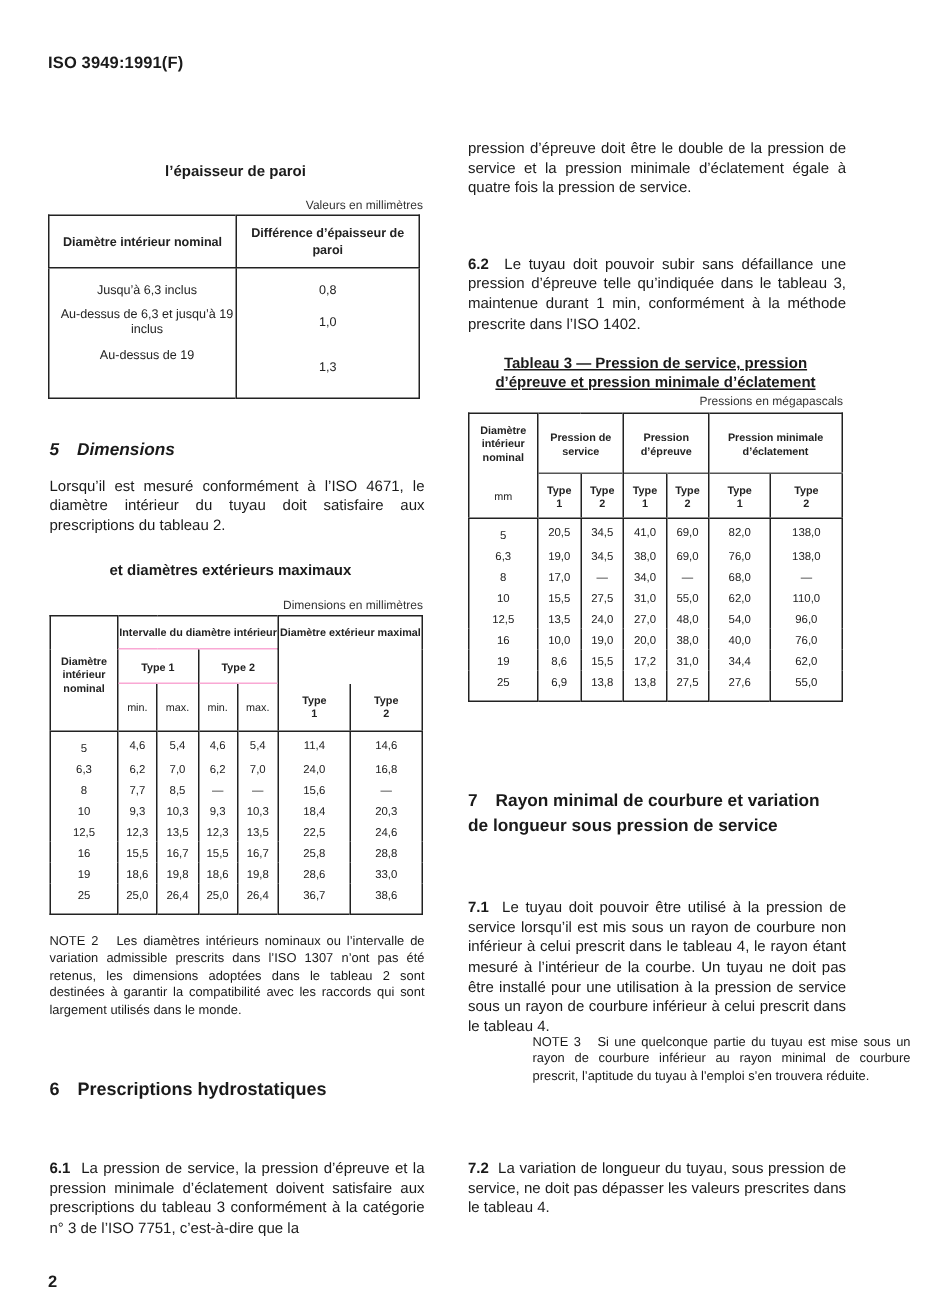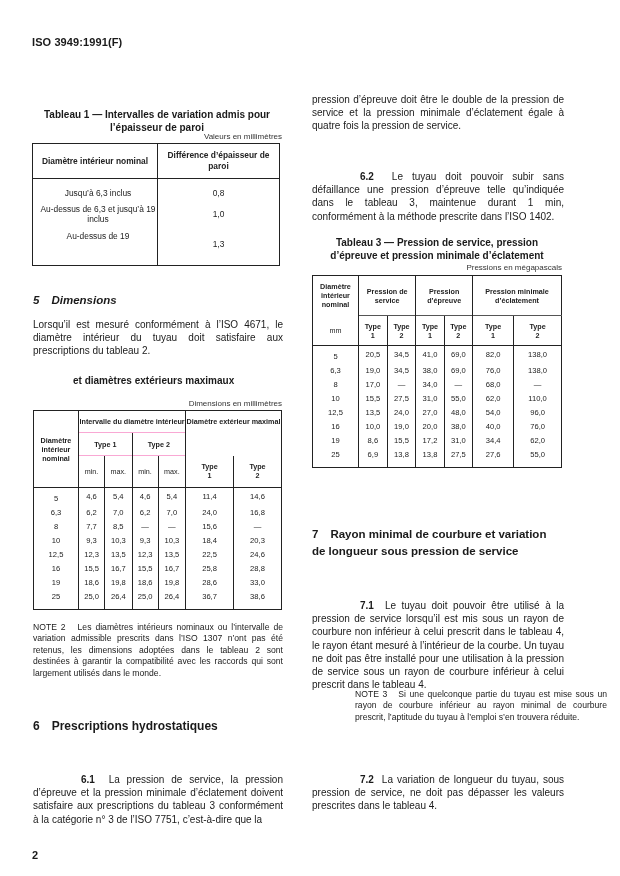--- a/index.html
+++ b/index.html
@@ -6,21 +6,21 @@
   body { width:620px; height:876px; position:relative; overflow:hidden; color:#1a1a1a;
          font-family:"Liberation Sans", sans-serif; }
   .abs { position:absolute; }
   .hdr { left:32px; top:36px; font-size:11px; font-weight:bold; letter-spacing:0.1px; }
   .cap { font-size:10px; font-weight:bold; text-align:center; line-height:13px; }
   .unit { font-size:8px; text-align:right; color:#333; }
   .para { font-size:10px; line-height:13.2px; text-align:justify; }
   .note { font-size:8.6px; line-height:11.4px; text-align:justify; }
   .sec { font-size:11.5px; font-weight:bold; line-height:16px; }
   .sec .num { margin-right:12px; }
-  .b { font-weight:bold;margin-left:48px; }
+  .b { font-weight:bold; }
   table { border-collapse:collapse; position:absolute; }
   table.t1 td, table.t1 th { font-size:8.4px; }
   th { font-weight:bold; }
   td, th { padding:0; text-align:center; vertical-align:middle; color:#222; }
   .t1 { left:32px; top:143px; width:248px; border:1.3px solid #222; }
   .t1 th { border-bottom:1.3px solid #222; height:34px; line-height:11px; }
   .t1 th.c1, .t1 td.c1 { border-right:1.3px solid #222; }
   .t1 td.c1 { text-align:center; padding-left:6px; line-height:10px; }
   .t1 td { height:19px; font-size:8.4px; }
   .t1 tr.first td { padding-top:4px; }
@@ -39,21 +39,20 @@
   .t3 td { height:13.9px; font-size:7.6px; }
   .t3 .lite { font-weight:normal; }
   .pageno { left:32px; top:849px; font-size:11px; font-weight:bold; }
 </style>
 </head>
 <body>
 
 <div class="abs hdr">ISO 3949:1991(F)</div>
 
 <div class="abs cap" style="left:32px; top:108px; width:250px;">
-  <div>Tableau 1 — Intervalles de variation admis pour</div>
   <div>l’épaisseur de paroi</div>
 </div>
 <div class="abs unit" style="left:32px; top:132px; width:250px;">Valeurs en millimètres</div>
 
 <table class="t1">
   <tbody>
       <tr>
     <th class="c1" style="width:124px;">Diamètre intérieur nominal</th>
     <th>Différence d’épaisseur de paroi</th>
   </tr>
@@ -195,21 +194,21 @@
 </div>
 
 <div class="abs pageno">2</div>
 
 <div class="abs para" style="left:312px; top:93px; width:252px;">pression d’épreuve doit être le double de la pression de service et la pression minimale d’éclatement égale à quatre fois la pression de service.</div>
 
 <div class="abs para" style="left:312px; top:170px; width:252px;">
   <span class="b">6.2</span>&nbsp;&nbsp;<span>Le tuyau doit pouvoir subir sans défaillance une pression d’épreuve telle qu’indiquée dans le tableau 3, maintenue durant 1 min, conformément à la méthode prescrite dans l’ISO 1402.</span>
 </div>
 
-<div class="abs cap" style="left:312px; top:236px; width:250px;">
+<div class="abs cap" style="left:312px; top:236px; width:250px;text-decoration:underline;">
   <div>Tableau 3 — Pression de service, pression</div>
   <div>d’épreuve et pression minimale d’éclatement</div>
 </div>
 <div class="abs unit" style="left:312px; top:263px; width:250px;">Pressions en mégapascals</div>
 
 <table class="t3">
   <tbody>
       <tr style="height:40px;">
     <th style="width:45px; vertical-align:top; padding-top:6px;">Diamètre intérieur nominal</th>
     <th colspan="2" class="bl">Pression de service</th>

